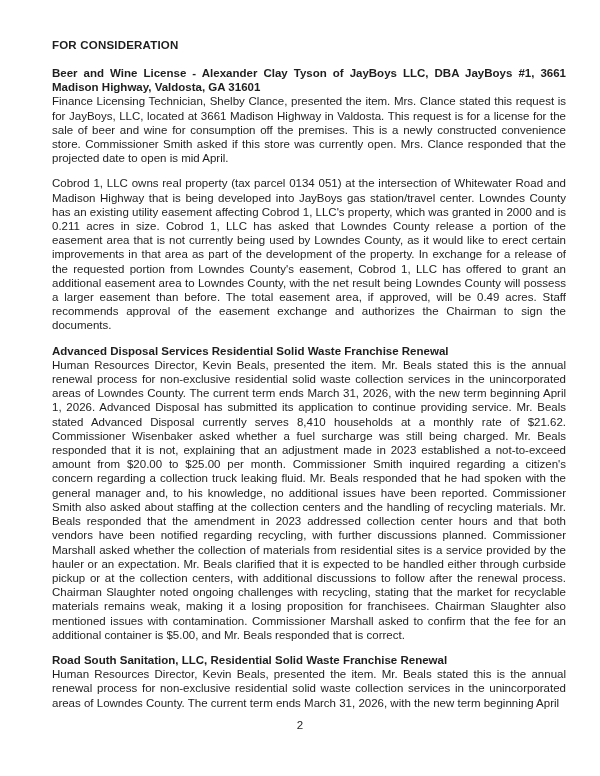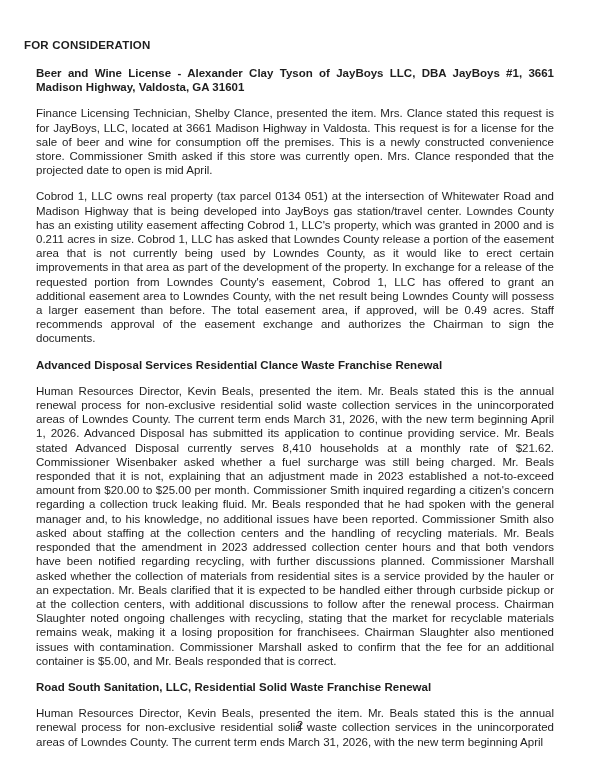--- a/index.html
+++ b/index.html
@@ -6,47 +6,47 @@
     margin: 0;
     padding: 0;
     background: #ffffff;
   }
   .page {
     position: relative;
     width: 600px;
     height: 776px;
     background: #ffffff;
     box-sizing: border-box;
-    padding: 38px 34px 0 24px;
+    padding: 38px 34px 0 52px;
     font-family: "Liberation Sans", sans-serif;
     color: #1e1e1e;
     overflow: hidden;
   }
   .doc-header {
     font-size: 11.5px;
     font-weight: bold;
     line-height: 14px;
     margin: 0 0 14px 0;
     letter-spacing: 0.2px;
   }
   .section {
     margin: 0 0 11px 0;
   }
   .section-heading {
     font-size: 11.5px;
     font-weight: bold;
     line-height: 14.2px;
-    margin: 12px;
+    margin: 0;
     text-align: justify;
   }
   .section-body {
     font-size: 11.5px;
     font-weight: normal;
     line-height: 14.2px;
-    margin: 12px;
+    margin: 0;
     text-align: justify;
   }
   .page-number {
     position: absolute;
     left: 0;
     right: 0;
     bottom: 44px;
     text-align: center;
     font-size: 11.5px;
     line-height: 14px;
@@ -63,21 +63,21 @@
   <div class="section">
     <h2 class="section-heading">Beer and Wine License - Alexander Clay Tyson of JayBoys LLC, DBA JayBoys #1, 3661 Madison Highway, Valdosta, GA 31601</h2>
     <p class="section-body">Finance Licensing Technician, Shelby Clance, presented the item. Mrs. Clance stated this request is for JayBoys, LLC, located at 3661 Madison Highway in Valdosta. This request is for a license for the sale of beer and wine for consumption off the premises. This is a newly constructed convenience store. Commissioner Smith asked if this store was currently open. Mrs. Clance responded that the projected date to open is mid April.</p>
   </div>
 
   <div class="section">
     <p class="section-body">Cobrod 1, LLC owns real property (tax parcel 0134 051) at the intersection of Whitewater Road and Madison Highway that is being developed into JayBoys gas station/travel center. Lowndes County has an existing utility easement affecting Cobrod 1, LLC's property, which was granted in 2000 and is 0.211 acres in size. Cobrod 1, LLC has asked that Lowndes County release a portion of the easement area that is not currently being used by Lowndes County, as it would like to erect certain improvements in that area as part of the development of the property. In exchange for a release of the requested portion from Lowndes County's easement, Cobrod 1, LLC has offered to grant an additional easement area to Lowndes County, with the net result being Lowndes County will possess a larger easement than before. The total easement area, if approved, will be 0.49 acres. Staff recommends approval of the easement exchange and authorizes the Chairman to sign the documents.</p>
   </div>
 
   <div class="section">
-    <h2 class="section-heading">Advanced Disposal Services Residential Clance Waste Franchise Renewal</h2>
+    <h2 class="section-heading">Advanced Disposal Services Residential Solid Waste Franchise Renewal</h2>
     <p class="section-body">Human Resources Director, Kevin Beals, presented the item. Mr. Beals stated this is the annual renewal process for non-exclusive residential solid waste collection services in the unincorporated areas of Lowndes County. The current term ends March 31, 2026, with the new term beginning April 1, 2026. Advanced Disposal has submitted its application to continue providing service. Mr. Beals stated Advanced Disposal currently serves 8,410 households at a monthly rate of $21.62. Commissioner Wisenbaker asked whether a fuel surcharge was still being charged. Mr. Beals responded that it is not, explaining that an adjustment made in 2023 established a not-to-exceed amount from $20.00 to $25.00 per month. Commissioner Smith inquired regarding a citizen's concern regarding a collection truck leaking fluid. Mr. Beals responded that he had spoken with the general manager and, to his knowledge, no additional issues have been reported. Commissioner Smith also asked about staffing at the collection centers and the handling of recycling materials. Mr. Beals responded that the amendment in 2023 addressed collection center hours and that both vendors have been notified regarding recycling, with further discussions planned. Commissioner Marshall asked whether the collection of materials from residential sites is a service provided by the hauler or an expectation. Mr. Beals clarified that it is expected to be handled either through curbside pickup or at the collection centers, with additional discussions to follow after the renewal process. Chairman Slaughter noted ongoing challenges with recycling, stating that the market for recyclable materials remains weak, making it a losing proposition for franchisees. Chairman Slaughter also mentioned issues with contamination. Commissioner Marshall asked to confirm that the fee for an additional container is $5.00, and Mr. Beals responded that is correct.</p>
   </div>
 
   <div class="section">
     <h2 class="section-heading">Road South Sanitation, LLC, Residential Solid Waste Franchise Renewal</h2>
     <p class="section-body">Human Resources Director, Kevin Beals, presented the item. Mr. Beals stated this is the annual renewal process for non-exclusive residential solid waste collection services in the unincorporated areas of Lowndes County. The current term ends March 31, 2026, with the new term beginning April</p>
   </div>
 
   <div class="page-number">2</div>
 

